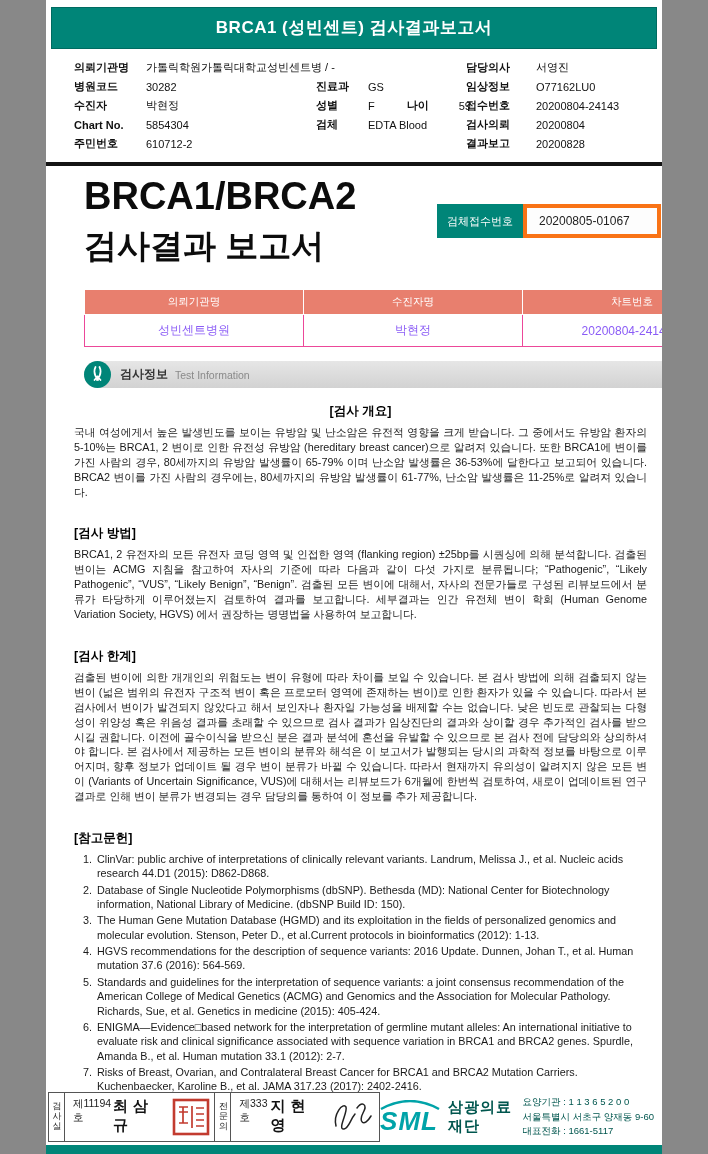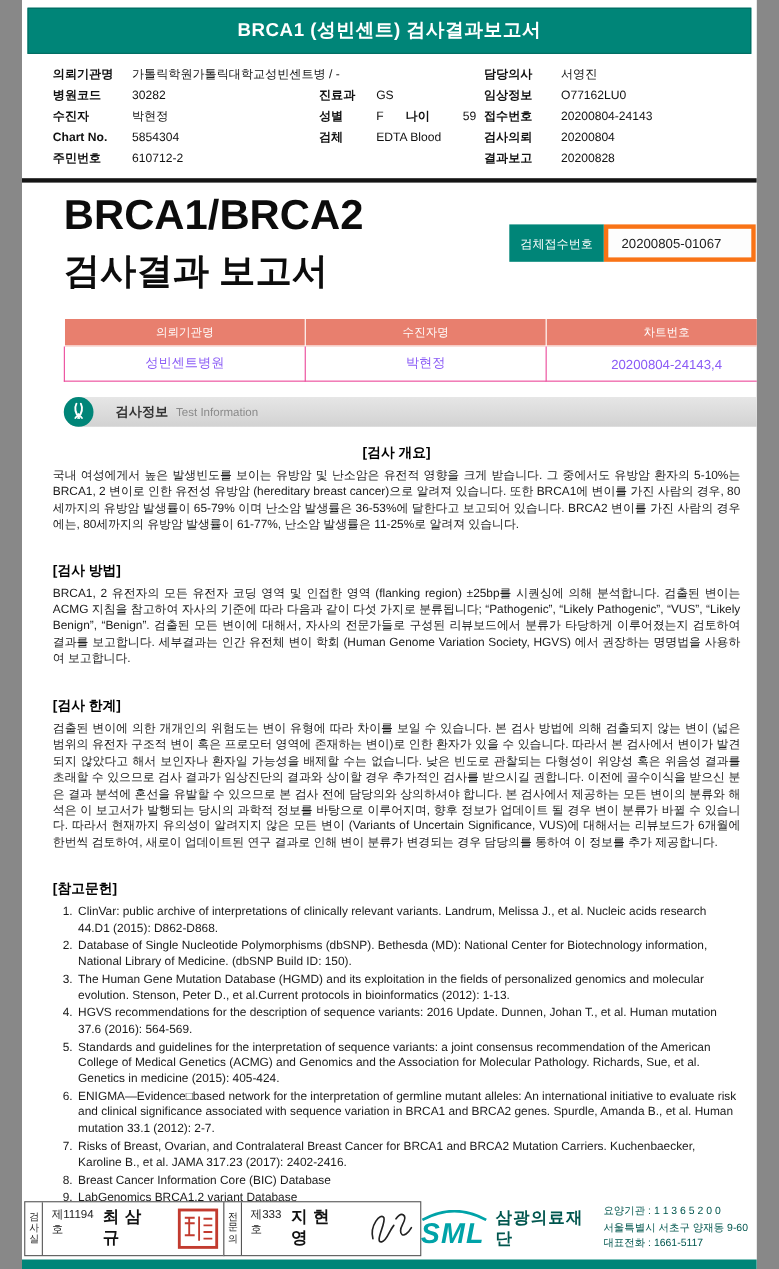--- a/index.html
+++ b/index.html
@@ -1,32 +1,32 @@
 <!DOCTYPE html>
 <html style="--teal: #008578; --salmon: #E87F6E; --seal-red: #C23B2F;"><head>
 <meta charset="utf-8">
 <style>
   * { box-sizing: border-box; }
   html,body { margin:0; padding:0; background:#888; }
   body { font-family:"Liberation Sans","DejaVu Sans",sans-serif; }
-  .page { width:668px; height:1154px; background:#fff; position:relative; margin:0 auto; overflow:hidden; }
+  .page { width:616px; height:1154px; background:#fff; position:relative; margin:0 auto; overflow:hidden; }
 
   
   .top-bar { margin:7px 5px 0 5px; background:var(--teal,#008578); border:1px solid #006b61;
              color:#fff; text-align:center; font-size:17px; font-weight:bold; padding:8px 0 9px;
              letter-spacing:.5px; }
 
   
   .info { display:grid; grid-template-columns:242px 150px 1fr; padding:9px 0 5px 28px; font-size:11px; color:#111; }
   .info .row { height:19px; display:flex; align-items:center; white-space:nowrap; }
   .info .lbl { font-weight:bold; flex:0 0 auto; }
   .col-left .lbl { width:72px; }
   .col-mid .lbl { width:52px; }
   .col-right .lbl { width:70px; }
-  .lbl2 { font-weight:bold; margin-left:20px; width:36px; }
+  .lbl2 { font-weight:bold; margin-left:32px; width:36px; }
   .val { color:#111; }
 
   .divider { height:4px; background:#141414; margin-top:4px; }
 
   
   .title-wrap { position:relative; padding:10px 0 0 38px; }
   .t1 { font-size:38px; font-weight:800; color:#0c0c0c; line-height:1.08; }
   .t2 { font-size:33px; font-weight:800; color:#0c0c0c; margin-top:7px; }
   .specimen { position:absolute; right:1px; top:38px; display:flex; align-items:stretch; }
   .spec-label { background:var(--teal,#008578); color:#fff; font-size:11px; padding:6px 10px; display:flex; align-items:center; }
@@ -37,21 +37,21 @@
   .sum-table { width:658px; margin:20px 0 0 38px; border-collapse:collapse; table-layout:fixed; }
   .sum-table th { background:var(--salmon,#E87F6E); color:#fff; font-weight:normal; font-size:10.5px;
                   padding:5px 0; border:1px solid #fff; }
   .sum-table td { text-align:center; font-size:12px; color:#8b5cf6; padding:7px 0; border:1px solid #ec4899; }
 
   
   .info-bar { width:658px; margin:14px 0 0 38px; height:27px; background:linear-gradient(#e6e6e6,#d2d2d2);
               border-radius:14px; display:flex; align-items:center; }
   .info-circle { width:27px; height:27px; border-radius:50%; background:var(--teal,#008578);
                  display:flex; align-items:center; justify-content:center; flex:0 0 27px; }
-  .info-bar-title { font-size:12px; font-weight:bold; color:#333; margin-left:20px; }
+  .info-bar-title { font-size:12px; font-weight:bold; color:#333; margin-left:9px; }
   .info-bar-sub { font-size:10.5px; color:#8a8a8a; margin-left:7px; }
 
   
   .content { padding:0 15px 0 28px; }
   .sec-h { font-weight:bold; font-size:12.5px; color:#000; margin:26px 0 5px; }
   .sec-h.first { margin-top:15px;text-align:center; }
   .sec-p { font-size:10.8px; line-height:1.38; text-align:justify; color:#1a1a1a; margin:0; }
   .refs { margin:4px 0 0 0; padding-left:21px; font-size:10.8px; line-height:1.33; color:#1a1a1a; }
   .refs li { margin:0 0 2px 0; padding-left:2px; }
 

